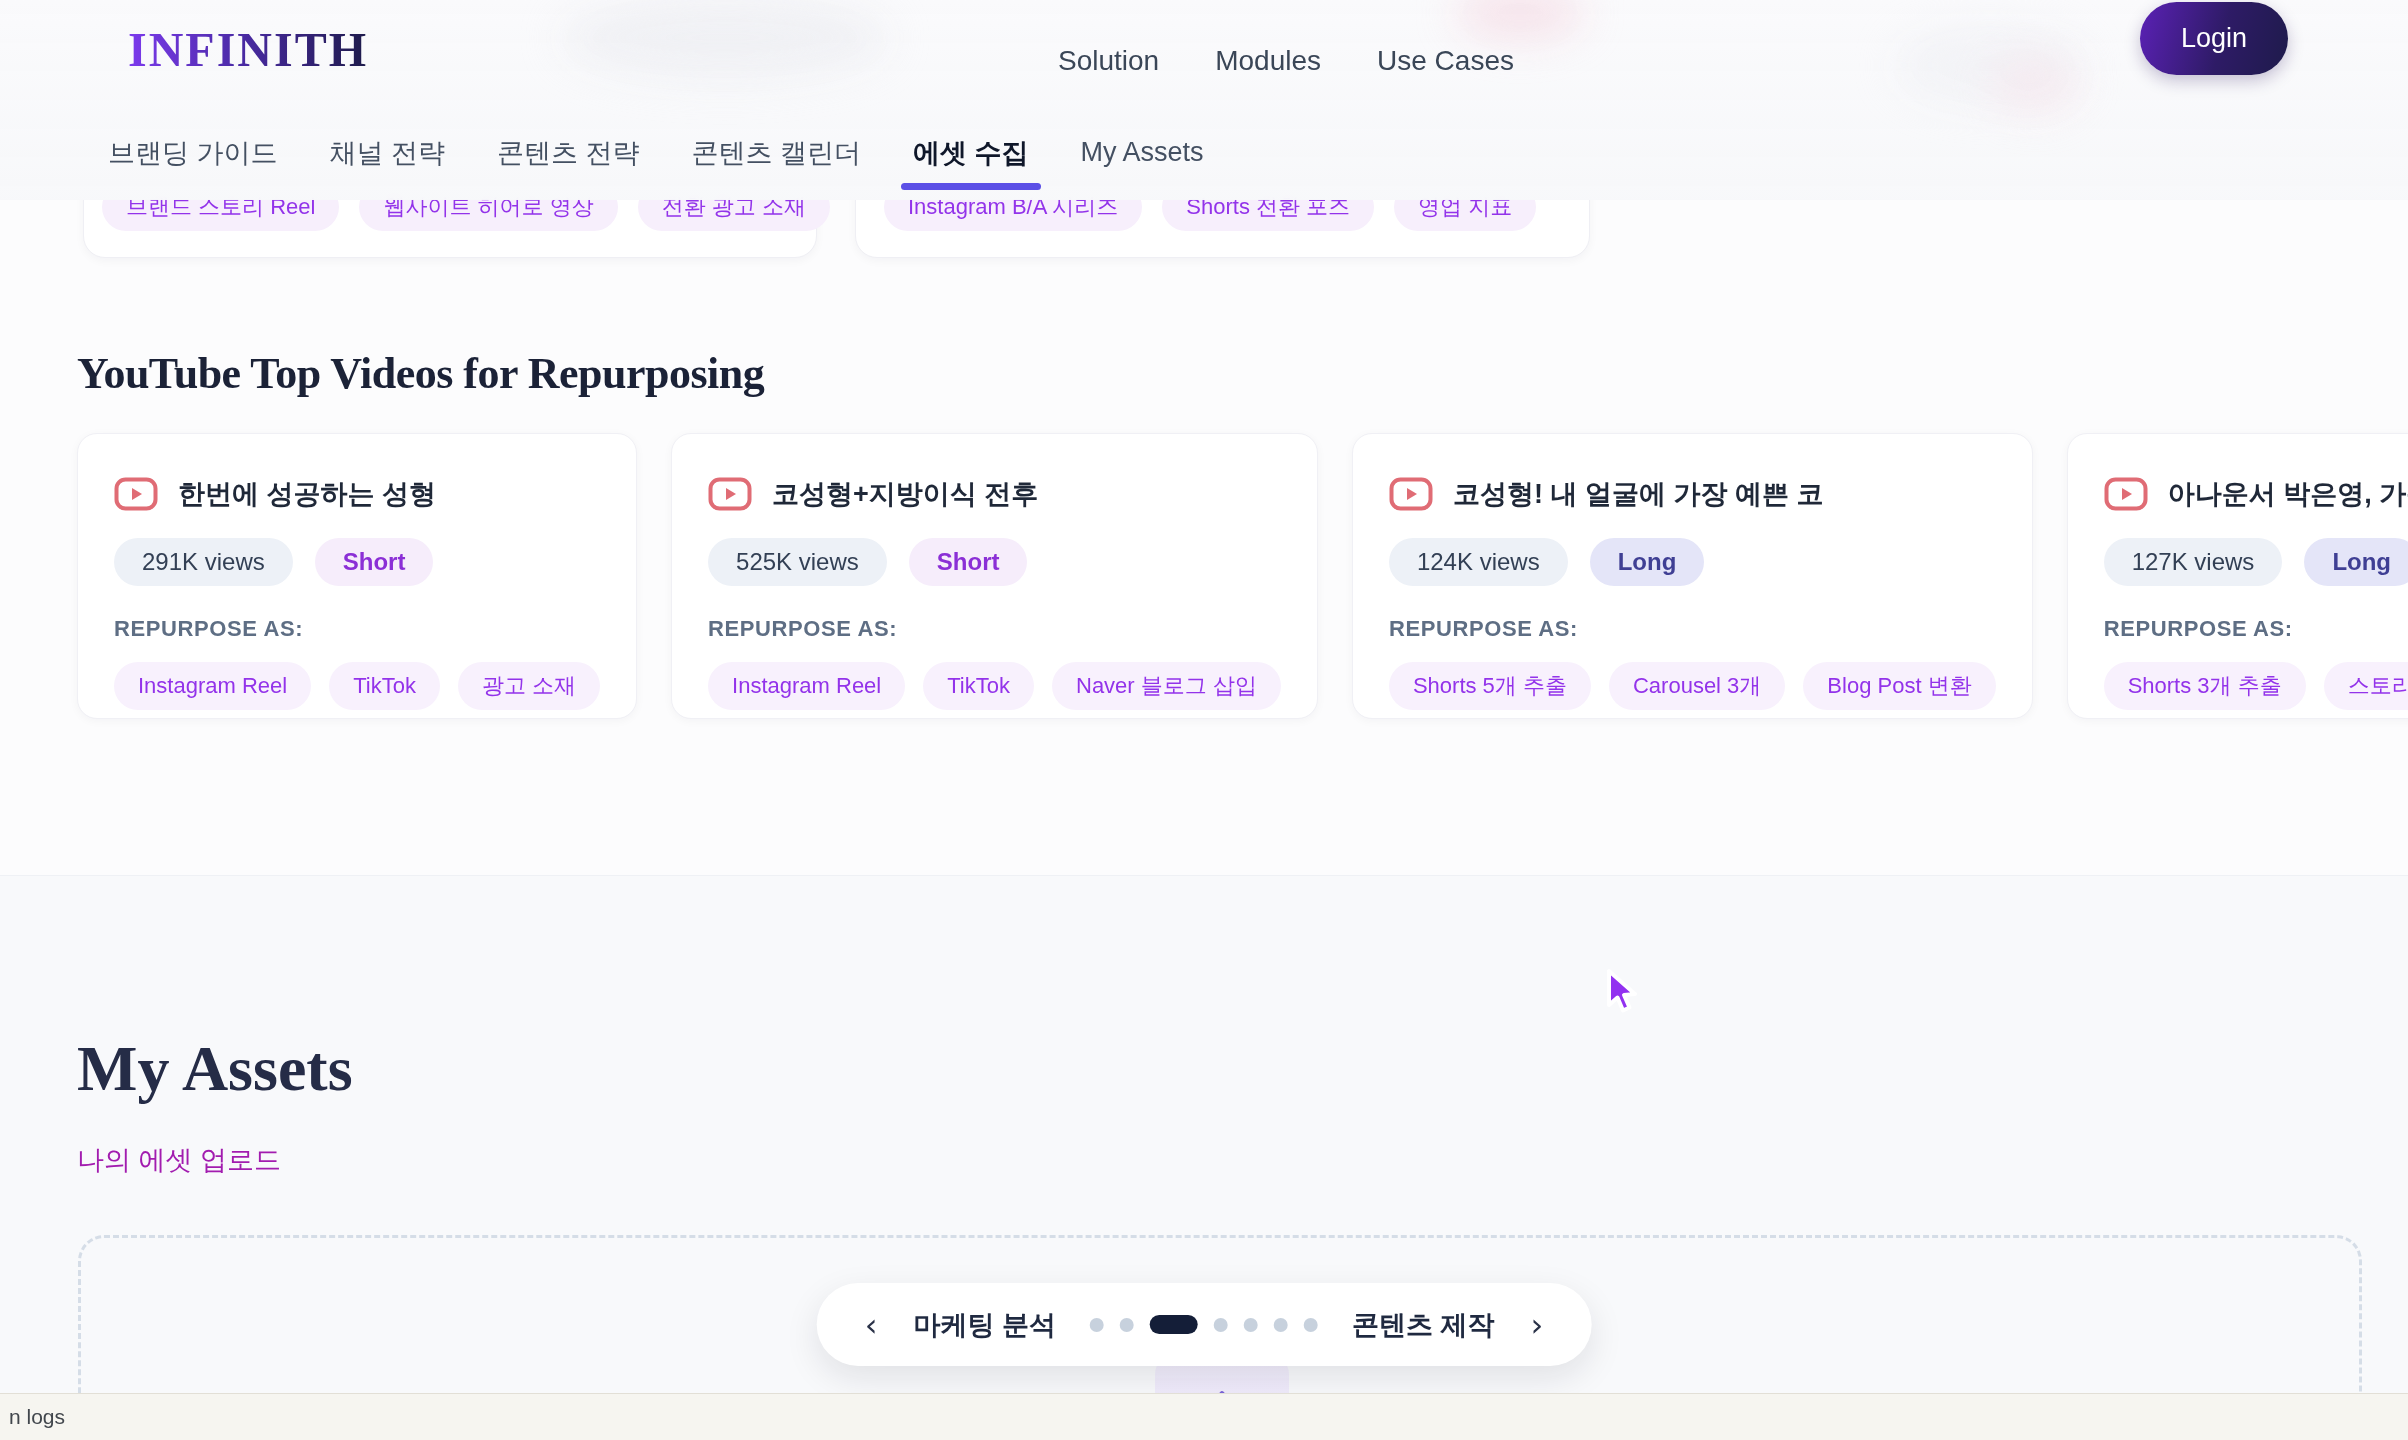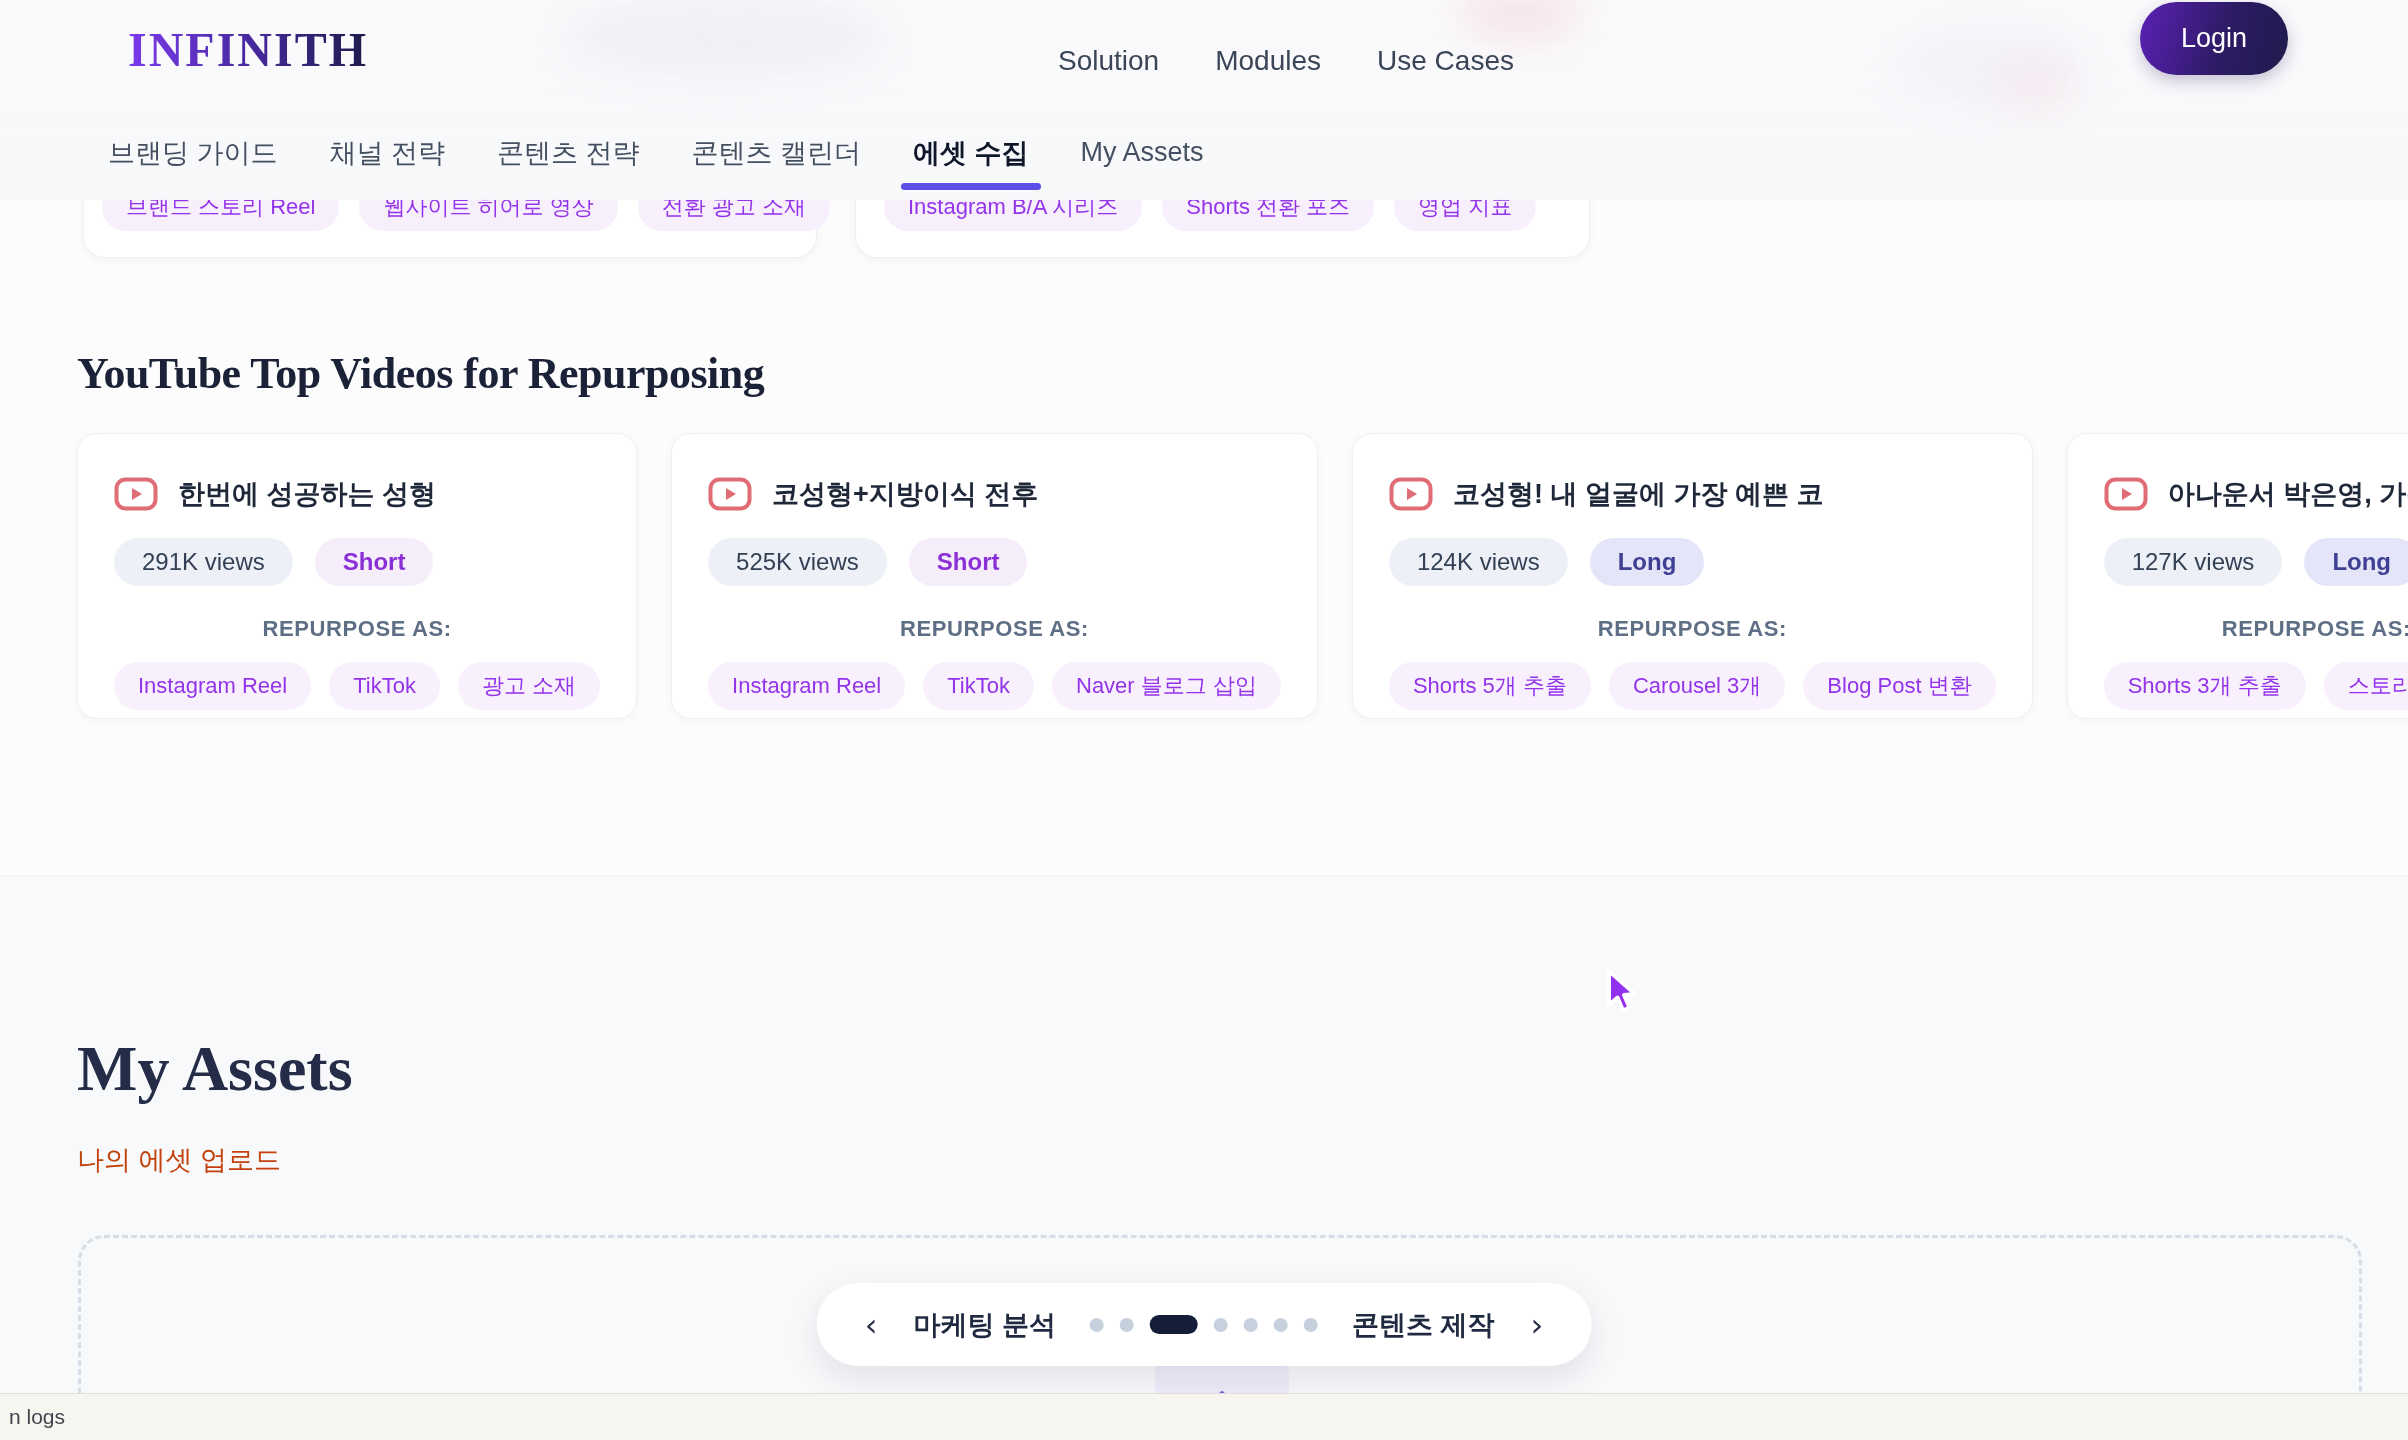--- a/index.html
+++ b/index.html
@@ -61,21 +61,21 @@
     background:#F7EFFC; color:#9333EA; font-size:22px; padding:9px 24px; border-radius:24px;
     white-space:nowrap; display:inline-flex; align-items:center;
   }
 
   
   .yt-title {
     position:absolute; left:77px; top:348px;
     font-family:"Liberation Serif", serif; font-weight:bold; font-size:44px; letter-spacing:-0.5px;
     color:#1B2237;
   }
-  .video-row { position:absolute; left:77px; top:433px; width:2254px; display:flex; gap:34px;text-align:center; }
+  .video-row { position:absolute; left:77px; top:433px; width:2254px; display:flex; gap:34px; }
   .video-card {
     flex:1; height:286px; background:#FFFFFF; border:1px solid #F0F0F5; border-radius:20px;
     padding:42px 36px; box-shadow:0 2px 10px rgba(20,20,50,0.04);
   }
   .vc-head { display:flex; align-items:center; gap:20px; }
   .vc-title { font-size:27px; font-weight:bold; color:#1F2838; white-space:nowrap; }
   .yt-icon { flex:0 0 auto; width:44px; height:34px; }
   .vc-badges { margin-top:26px; display:flex; gap:22px; }
   .badge {
     font-size:24px; padding:10px 28px; border-radius:28px; display:inline-flex; align-items:center; white-space:nowrap;
@@ -89,21 +89,21 @@
 
   
   .assets-section {
     position:absolute; left:0; top:875px; width:2408px; height:518px;
     background:#F8F9FB; border-top:1px solid #EFF1F5;
   }
   .assets-title {
     position:absolute; left:77px; top:1032px;
     font-family:"Liberation Serif", serif; font-weight:bold; font-size:64px; color:#252C47;
   }
-  .assets-sub { position:absolute; left:77px; top:1142px; font-size:27px; color:#c2410c; }
+  .assets-sub { position:absolute; left:77px; top:1142px; font-size:27px; color:#a21caf; }
   .upload-box {
     position:absolute; left:78px; top:1235px; width:2284px; height:250px;
     border:3px dashed #D5DDE7; border-radius:26px;
   }
   .carousel {
     position:absolute; left:50%; transform:translateX(-50%); top:1283px; height:83px;
     background:#FFFFFF; border-radius:50px; display:flex; align-items:center; gap:34px; padding:0 46px;
     box-shadow:0 12px 34px rgba(15,23,42,0.10); z-index:15;
   }
   .car-chevron { font-size:32px; color:#2A3248; cursor:pointer; line-height:1; padding:0 2px; font-family:"DejaVu Sans", sans-serif; }

